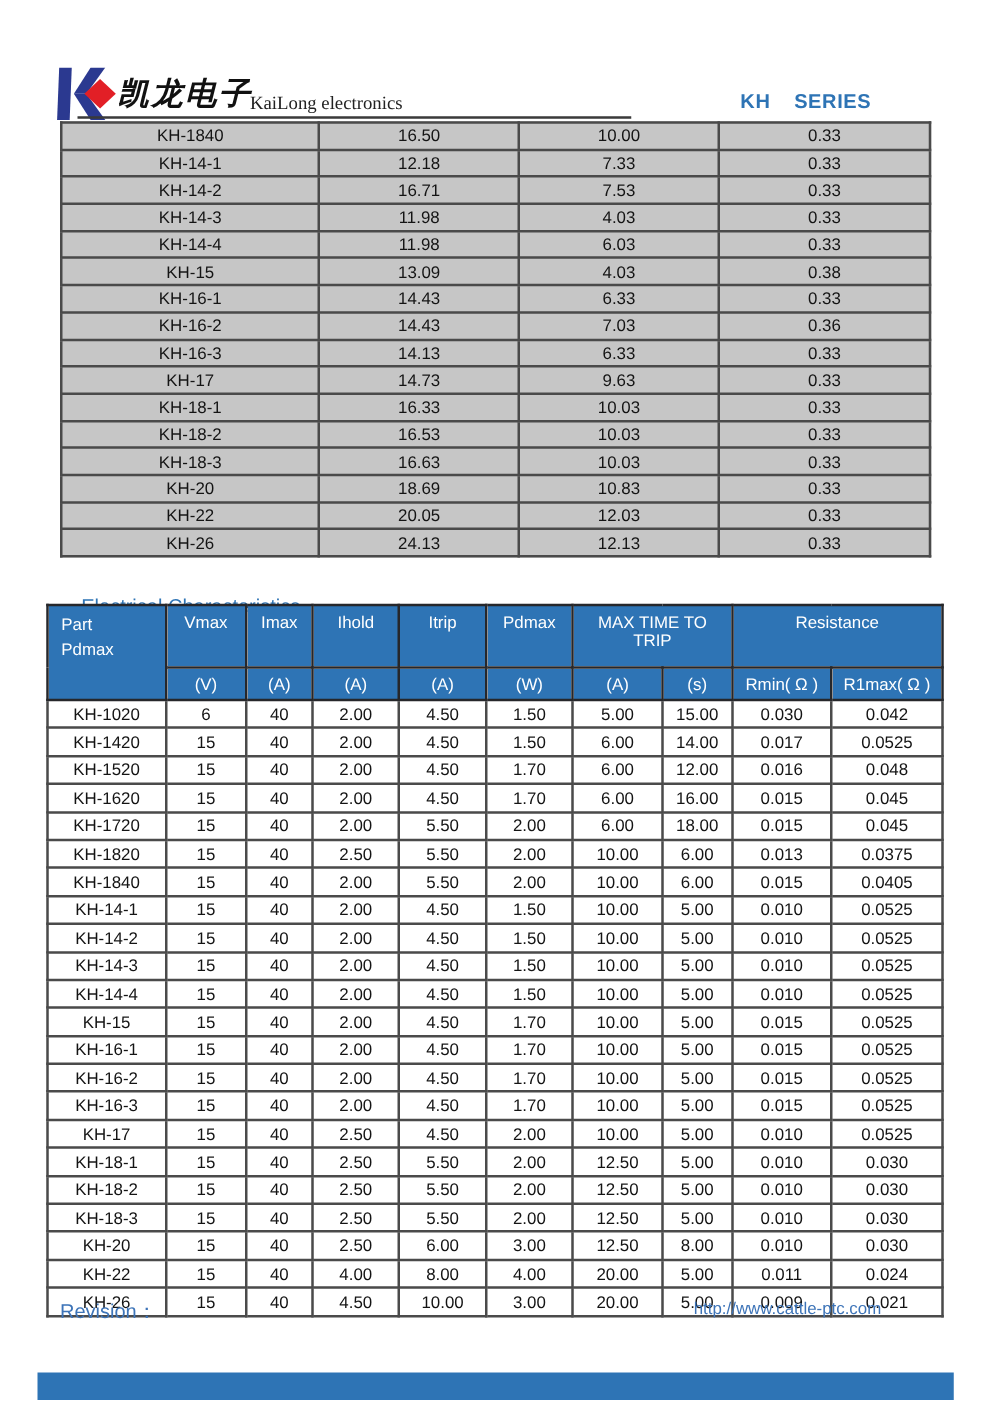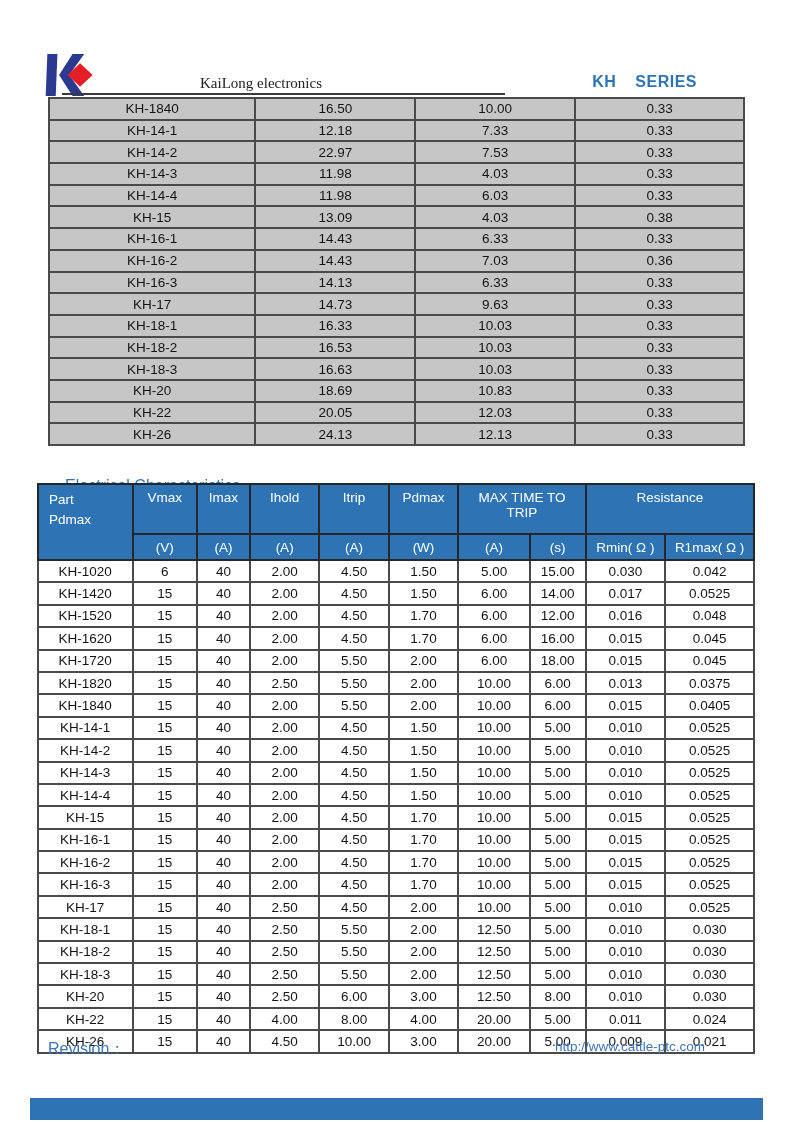--- a/index.html
+++ b/index.html
@@ -55,20 +55,21 @@
 <body>
 
 <div class="page">
 
   <svg class="logo-mark" width="52" height="42" viewBox="0 0 62 50">
     <polygon points="4,0 16,0 14,50 2,50" fill="#2B3990"></polygon>
     <polygon points="18,25 34,0 48,0 30,25" fill="#2B3990"></polygon>
     <polygon points="18,25 30,25 48,50 34,50" fill="#2B3990"></polygon>
     <polygon points="43,11 58,25 43,39 28,25" fill="#E21F26"></polygon>
   </svg>
+  <span class="logo-cn">凯龙电子</span>
   <span class="logo-en">KaiLong electronics</span>
   <div class="header-rule"></div>
   <span class="series">KH SERIES</span>
 
   <table class="t1">
     <colgroup>
       <col style="width:29.7%">
         <col style="width:23%">
         <col style="width:23%">
         <col style="width:24.3%">
@@ -81,21 +82,21 @@
           <td>0.33</td>
         </tr>
         <tr>
           <td>KH-14-1</td>
           <td>12.18</td>
           <td>7.33</td>
           <td>0.33</td>
         </tr>
         <tr>
           <td>KH-14-2</td>
-          <td>22.97</td>
+          <td>16.71</td>
           <td>7.53</td>
           <td>0.33</td>
         </tr>
         <tr>
           <td>KH-14-3</td>
           <td>11.98</td>
           <td>4.03</td>
           <td>0.33</td>
         </tr>
         <tr>

